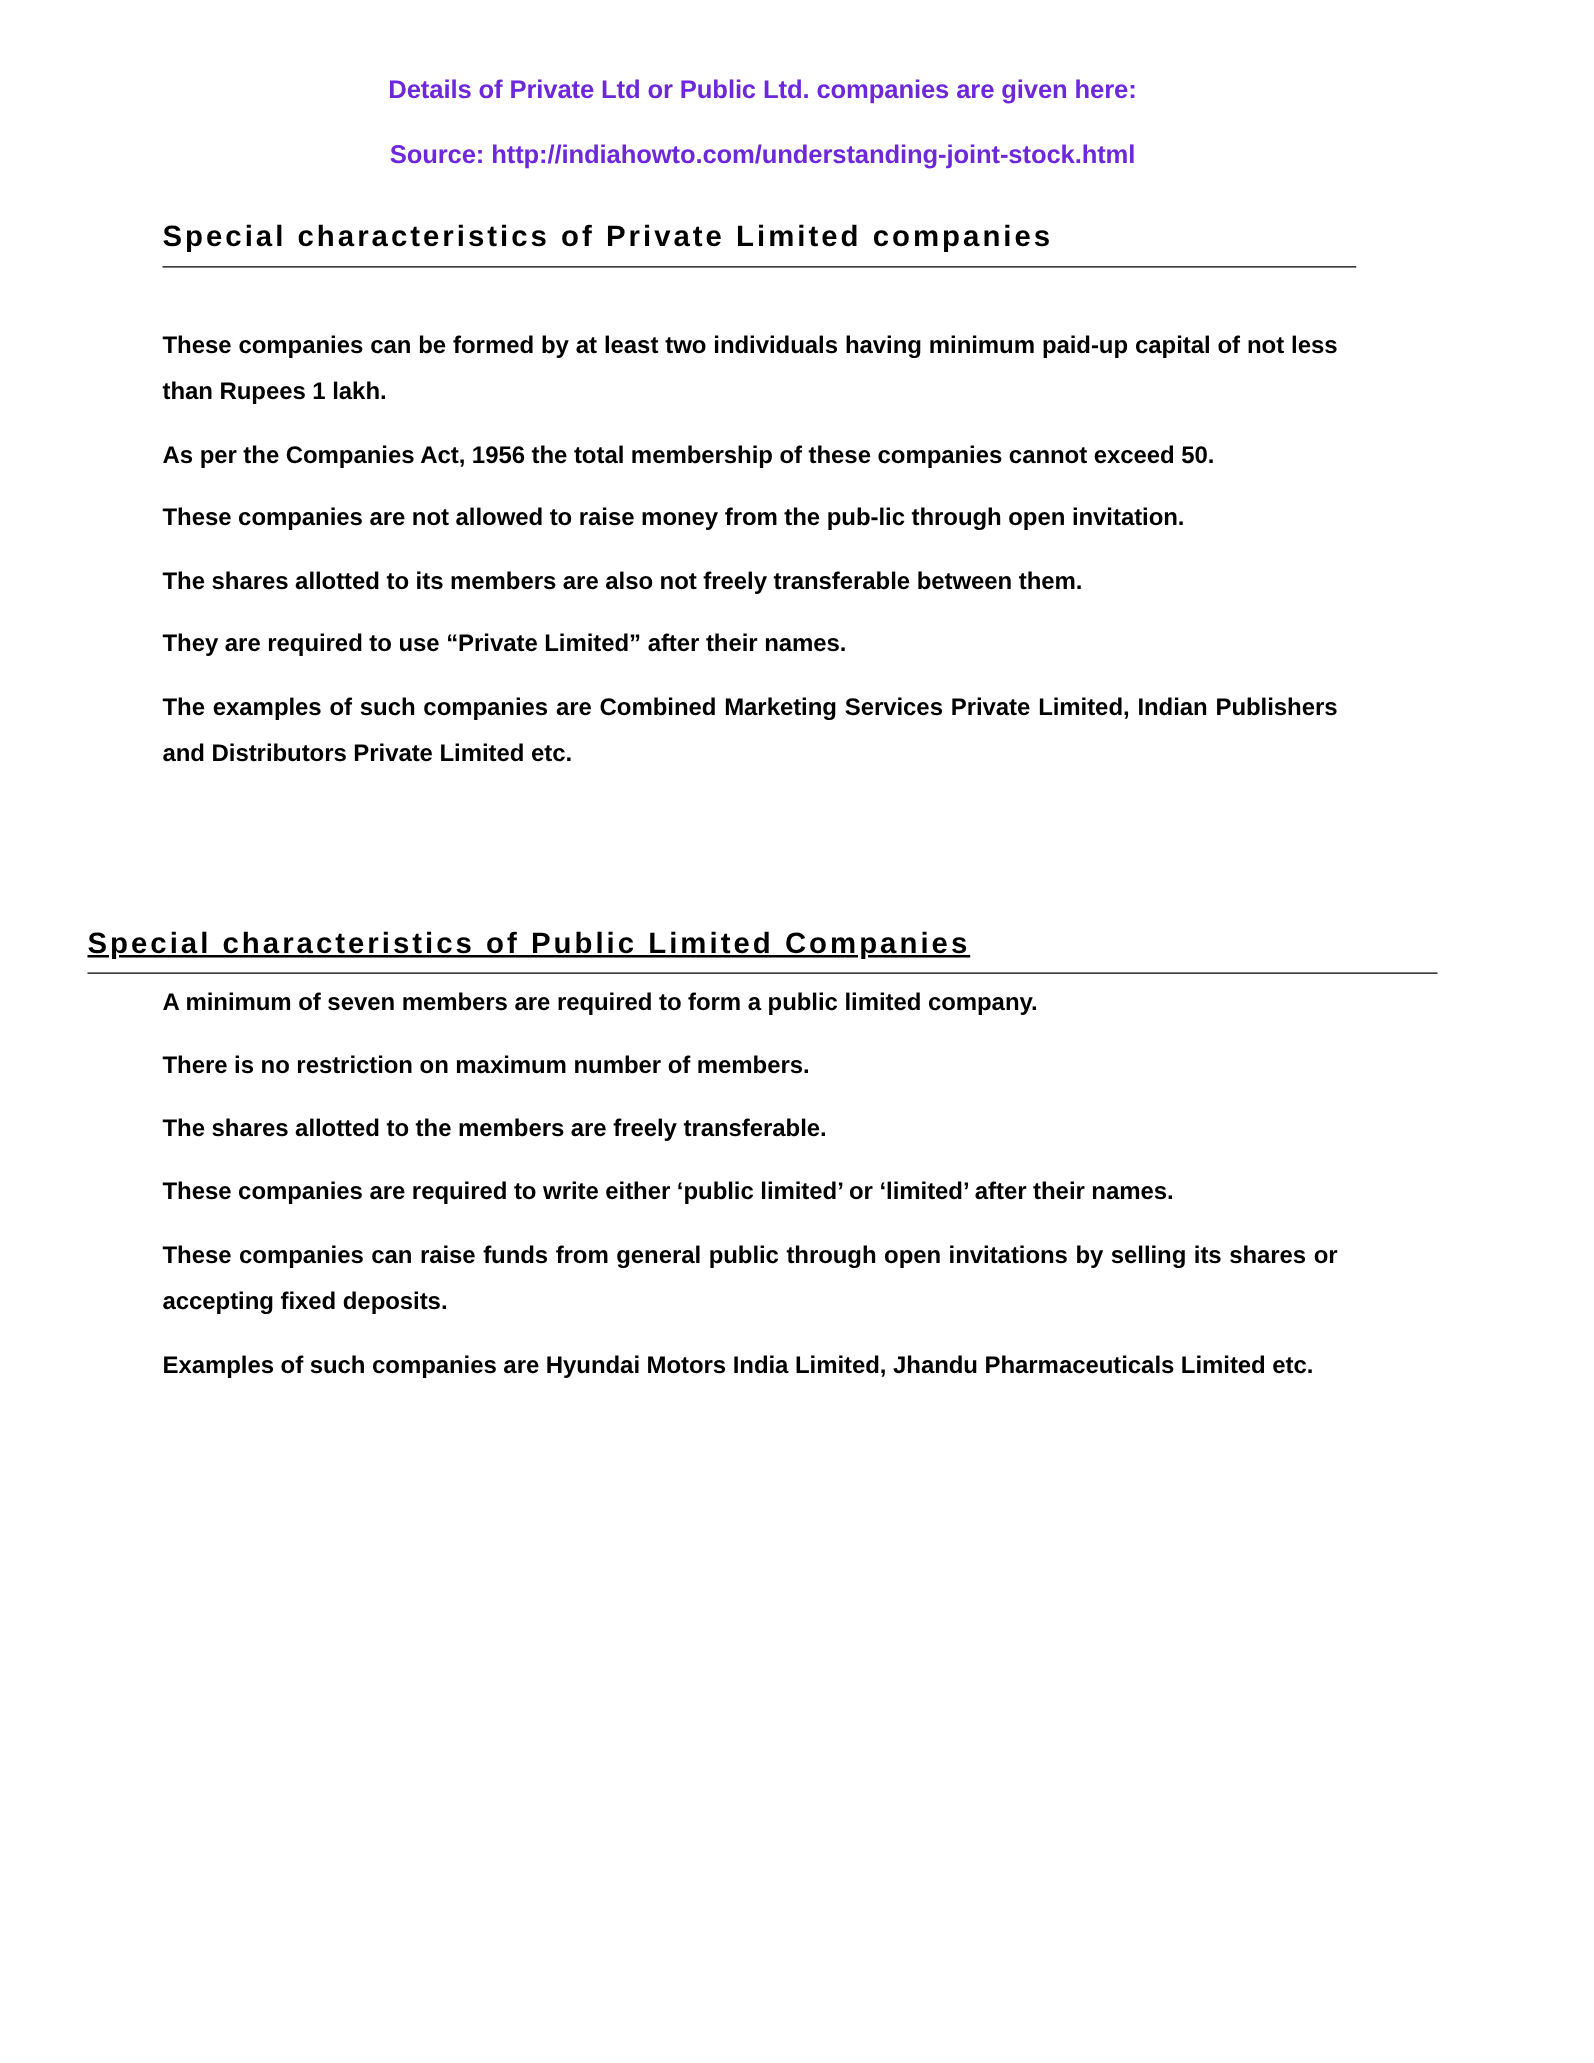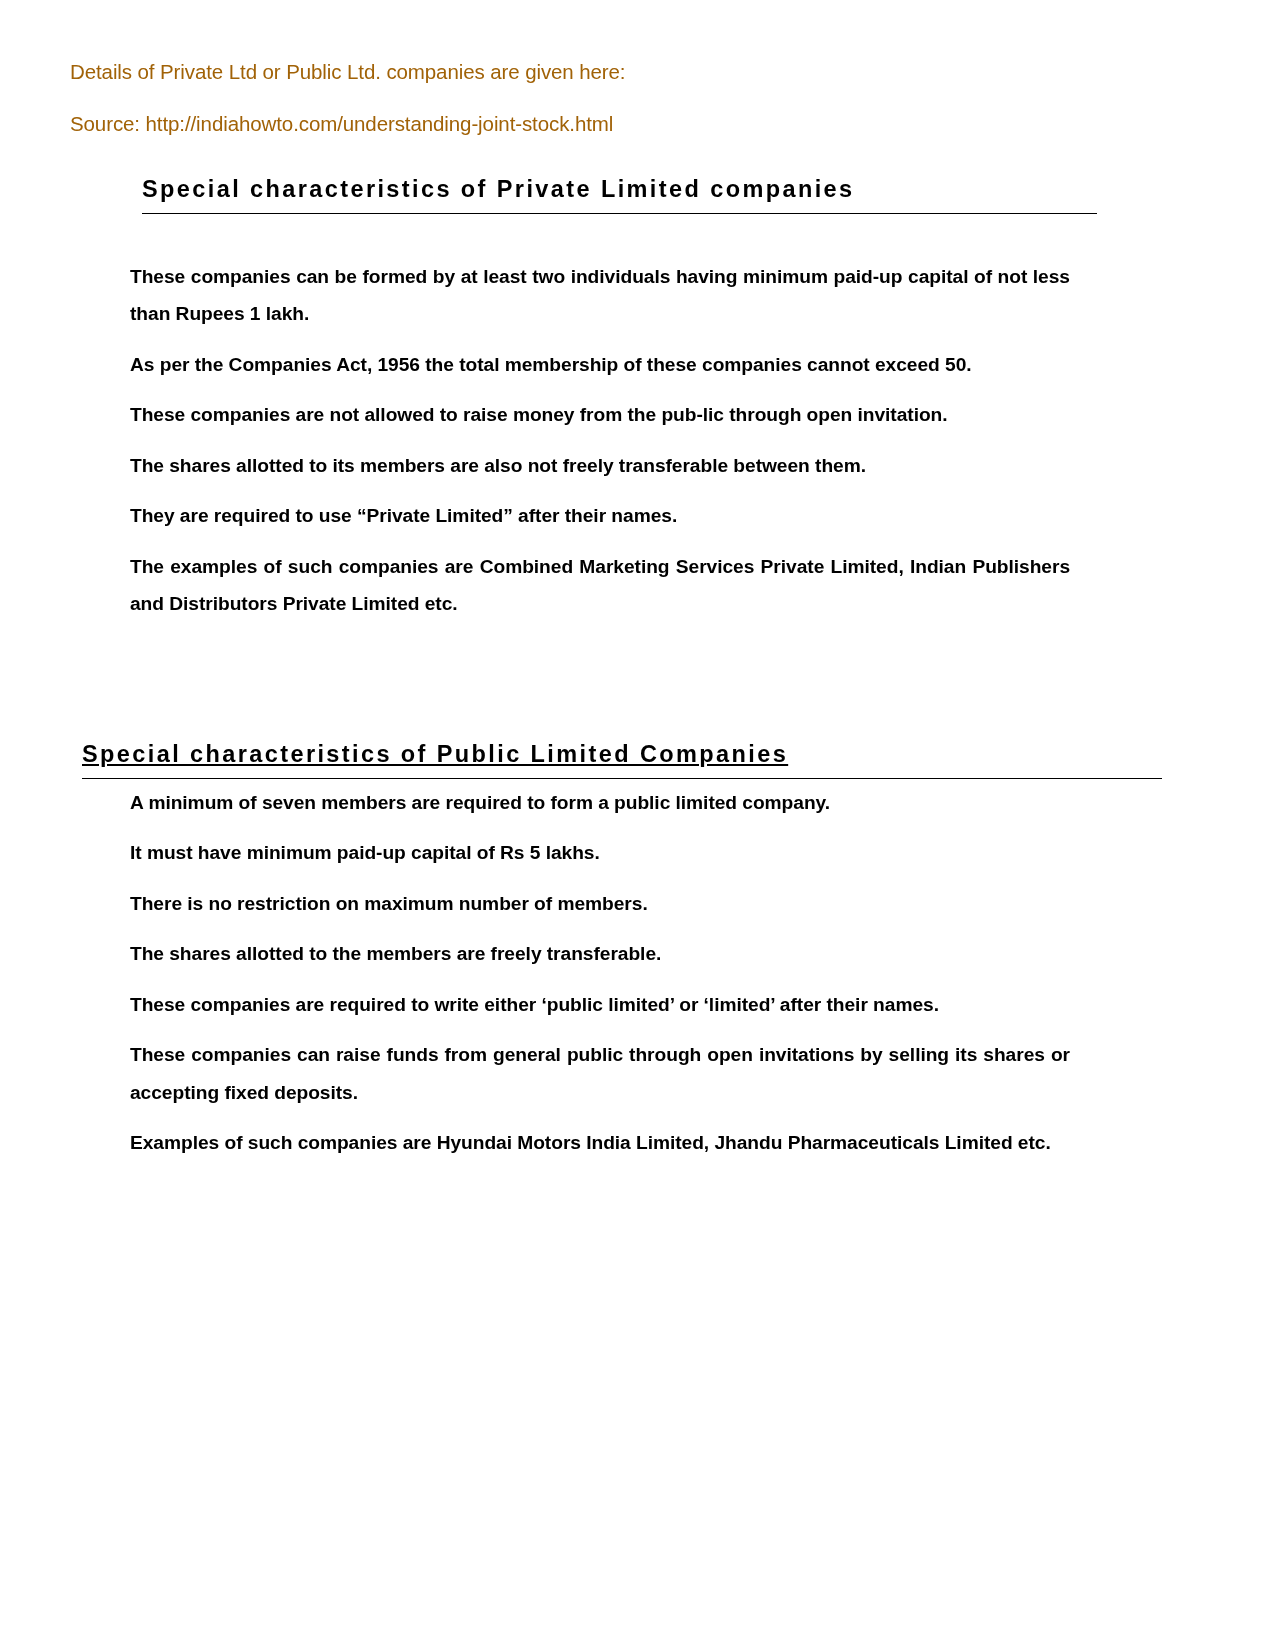--- a/index.html
+++ b/index.html
@@ -26,33 +26,33 @@
 
   
   .intro {
     position: absolute;
     left: 70px;
     top: 62px;
     width: 1080px;
   }
   .intro-line {
     font-size: 20.5px;
-    font-weight: 400;
+    font-weight: 700;
     letter-spacing: -0.1px;
     line-height: 1.0;
-    color: #a16207;
+    color: #6d28d9;
     white-space: nowrap;
+    text-align: center;
   }
   .intro-line.first { margin-bottom: 31px; }
 
   
   .section {
     position: absolute;
     width: 1110px;
-    margin-left: 12px;
   }
   .section-1 { left: 70px; top: 175px; }
   .section-2 { left: 70px; top: 740px; text-decoration: underline; }
 
   .heading {
     font-size: 23.5px;
     font-weight: 700;
     letter-spacing: 2.4px;
     color: #000000;
     white-space: nowrap;
@@ -118,21 +118,20 @@
     <p class="para justified">The examples of such companies are Combined Marketing Services Private Limited, Indian Publishers and Distributors Private Limited etc.</p>
   </div>
 
   <div class="section section-2">
     <div class="heading">Special characteristics of Public Limited Companies</div>
     <div class="heading-rule"></div>
   </div>
 
   <div class="body-block body-2">
     <p class="para nowrap">A minimum of seven members are required to form a public limited company.</p>
-    <p class="para nowrap">It must have minimum paid-up capital of Rs 5 lakhs.</p>
     <p class="para nowrap">There is no restriction on maximum number of members.</p>
     <p class="para nowrap">The shares allotted to the members are freely transferable.</p>
     <p class="para nowrap">These companies are required to write either ‘public limited’ or ‘limited’ after their names.</p>
     <p class="para justified">These companies can raise funds from general public through open invitations by selling its shares or accepting fixed deposits.</p>
     <p class="para justified">Examples of such companies are Hyundai Motors India Limited, Jhandu Pharmaceuticals Limited etc.</p>
   </div>
 
 </div>
 
 </body></html>

